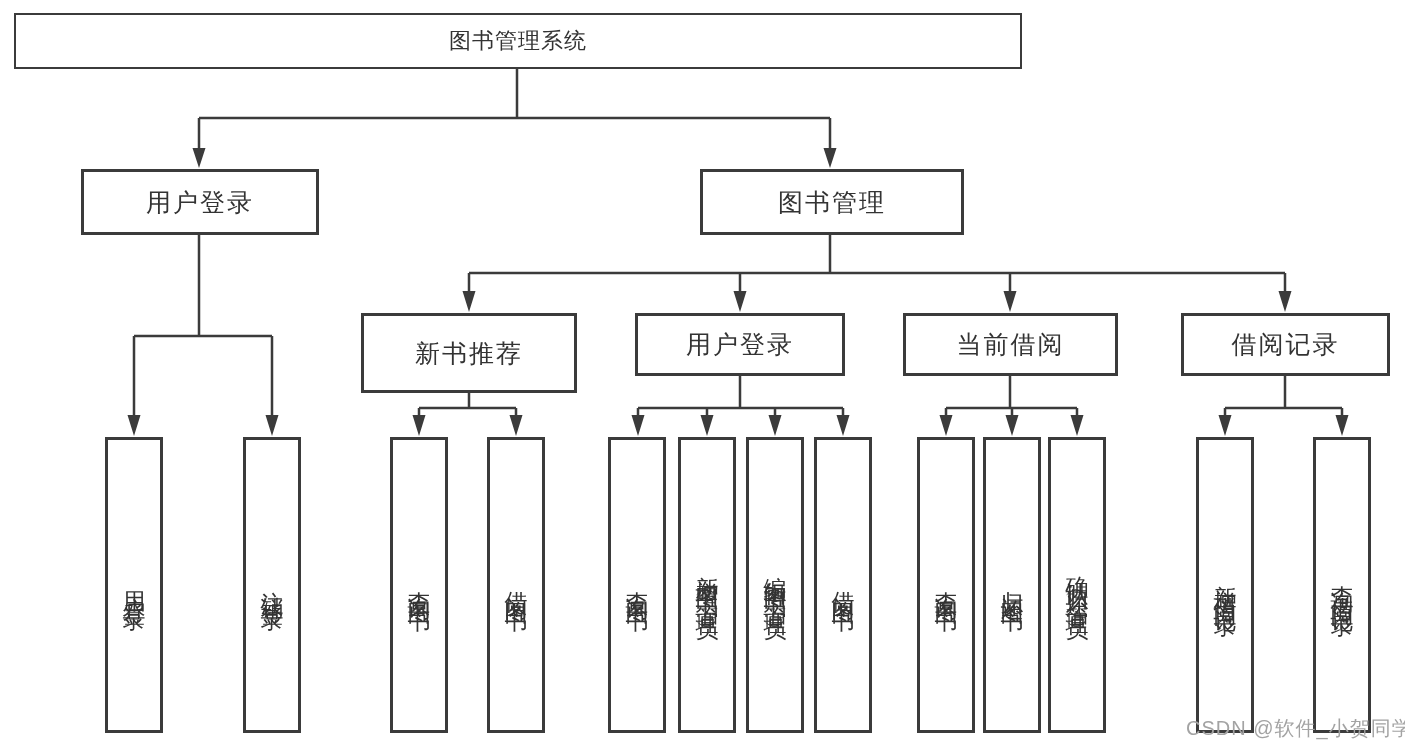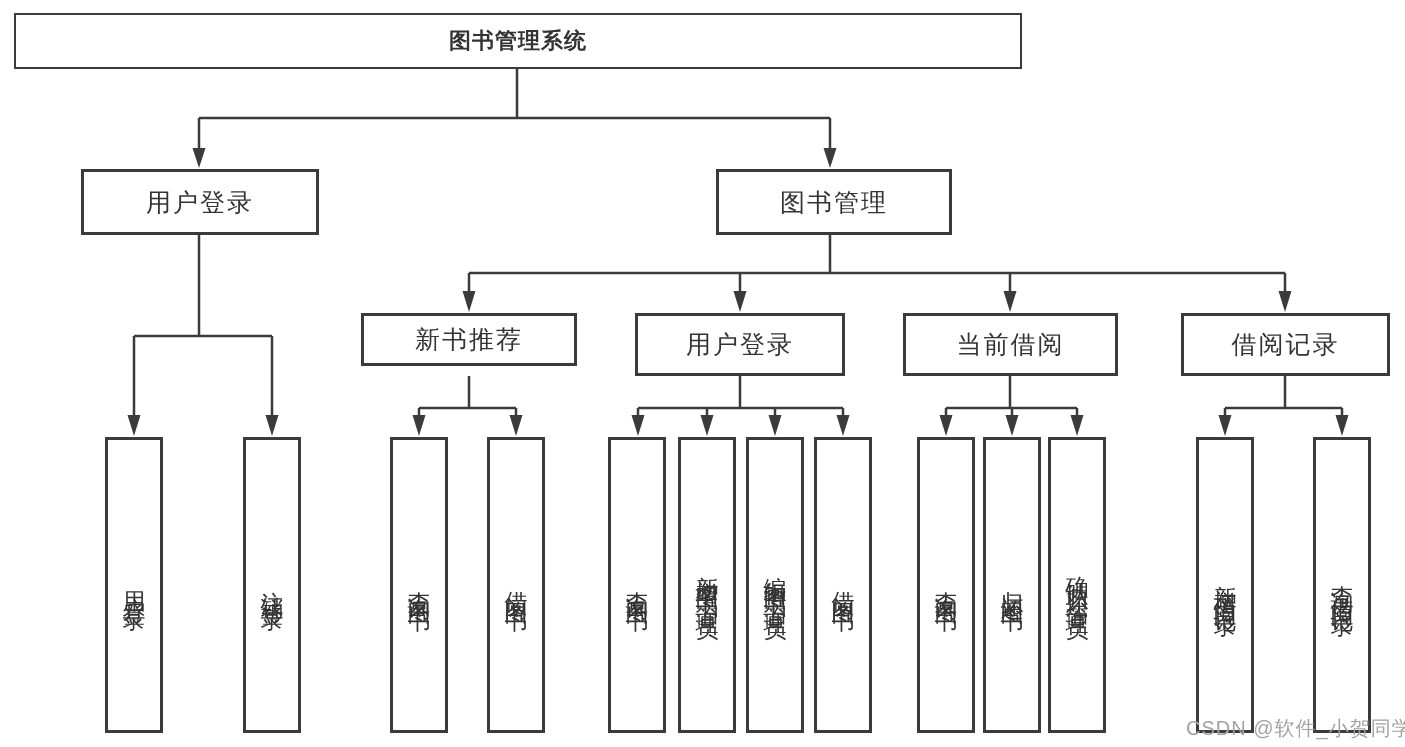--- a/index.html
+++ b/index.html
@@ -43,26 +43,26 @@
     <path fill="#3b3b3b" d="
       M192.5 148h13l-6.5 20z M823.5 148h13l-6.5 20z
       M462.5 291h13l-6.5 21z M733.5 291h13l-6.5 21z M1003.5 291h13l-6.5 21z M1278.5 291h13l-6.5 21z
       M127.5 415h13l-6.5 21z M265.5 415h13l-6.5 21z
       M412.5 415h13l-6.5 21z M509.5 415h13l-6.5 21z
       M631.5 415h13l-6.5 21z M700.5 415h13l-6.5 21z M768.5 415h13l-6.5 21z M836.5 415h13l-6.5 21z
       M939.5 415h13l-6.5 21z M1005.5 415h13l-6.5 21z M1070.5 415h13l-6.5 21z
       M1218.5 415h13l-6.5 21z M1335.5 415h13l-6.5 21z"></path>
   </svg>
 
-  <div class="box root" style="left:14px; top:13px; width:1008px; height:56px;font-weight:bold;">图书管理系统</div>
+  <div class="box root" style="left:14px; top:13px; width:1008px; height:56px;">图书管理系统</div>
 
   <div class="box lvl" style="left:81px; top:169px; width:238px; height:66px;">用户登录</div>
-  <div class="box lvl" style="left:716px; top:169px; width:236px; height:66px;">图书管理</div>
+  <div class="box lvl" style="left:700px; top:169px; width:264px; height:66px;">图书管理</div>
 
-  <div class="box lvl" style="left:361px; top:313px; width:216px; height:53px;">新书推荐</div>
+  <div class="box lvl" style="left:361px; top:313px; width:216px; height:80px;">新书推荐</div>
   <div class="box lvl" style="left:635px; top:313px; width:210px; height:63px;">用户登录</div>
   <div class="box lvl" style="left:903px; top:313px; width:215px; height:63px;">当前借阅</div>
   <div class="box lvl" style="left:1181px; top:313px; width:209px; height:63px;">借阅记录</div>
 
   <div class="box vbox" style="left:105px;">用户登录</div>
   <div class="box vbox" style="left:243px;">注销登录</div>
 
   <div class="box vbox" style="left:390px;">查询图书</div>
   <div class="box vbox" style="left:487px;">借阅图书</div>
 

